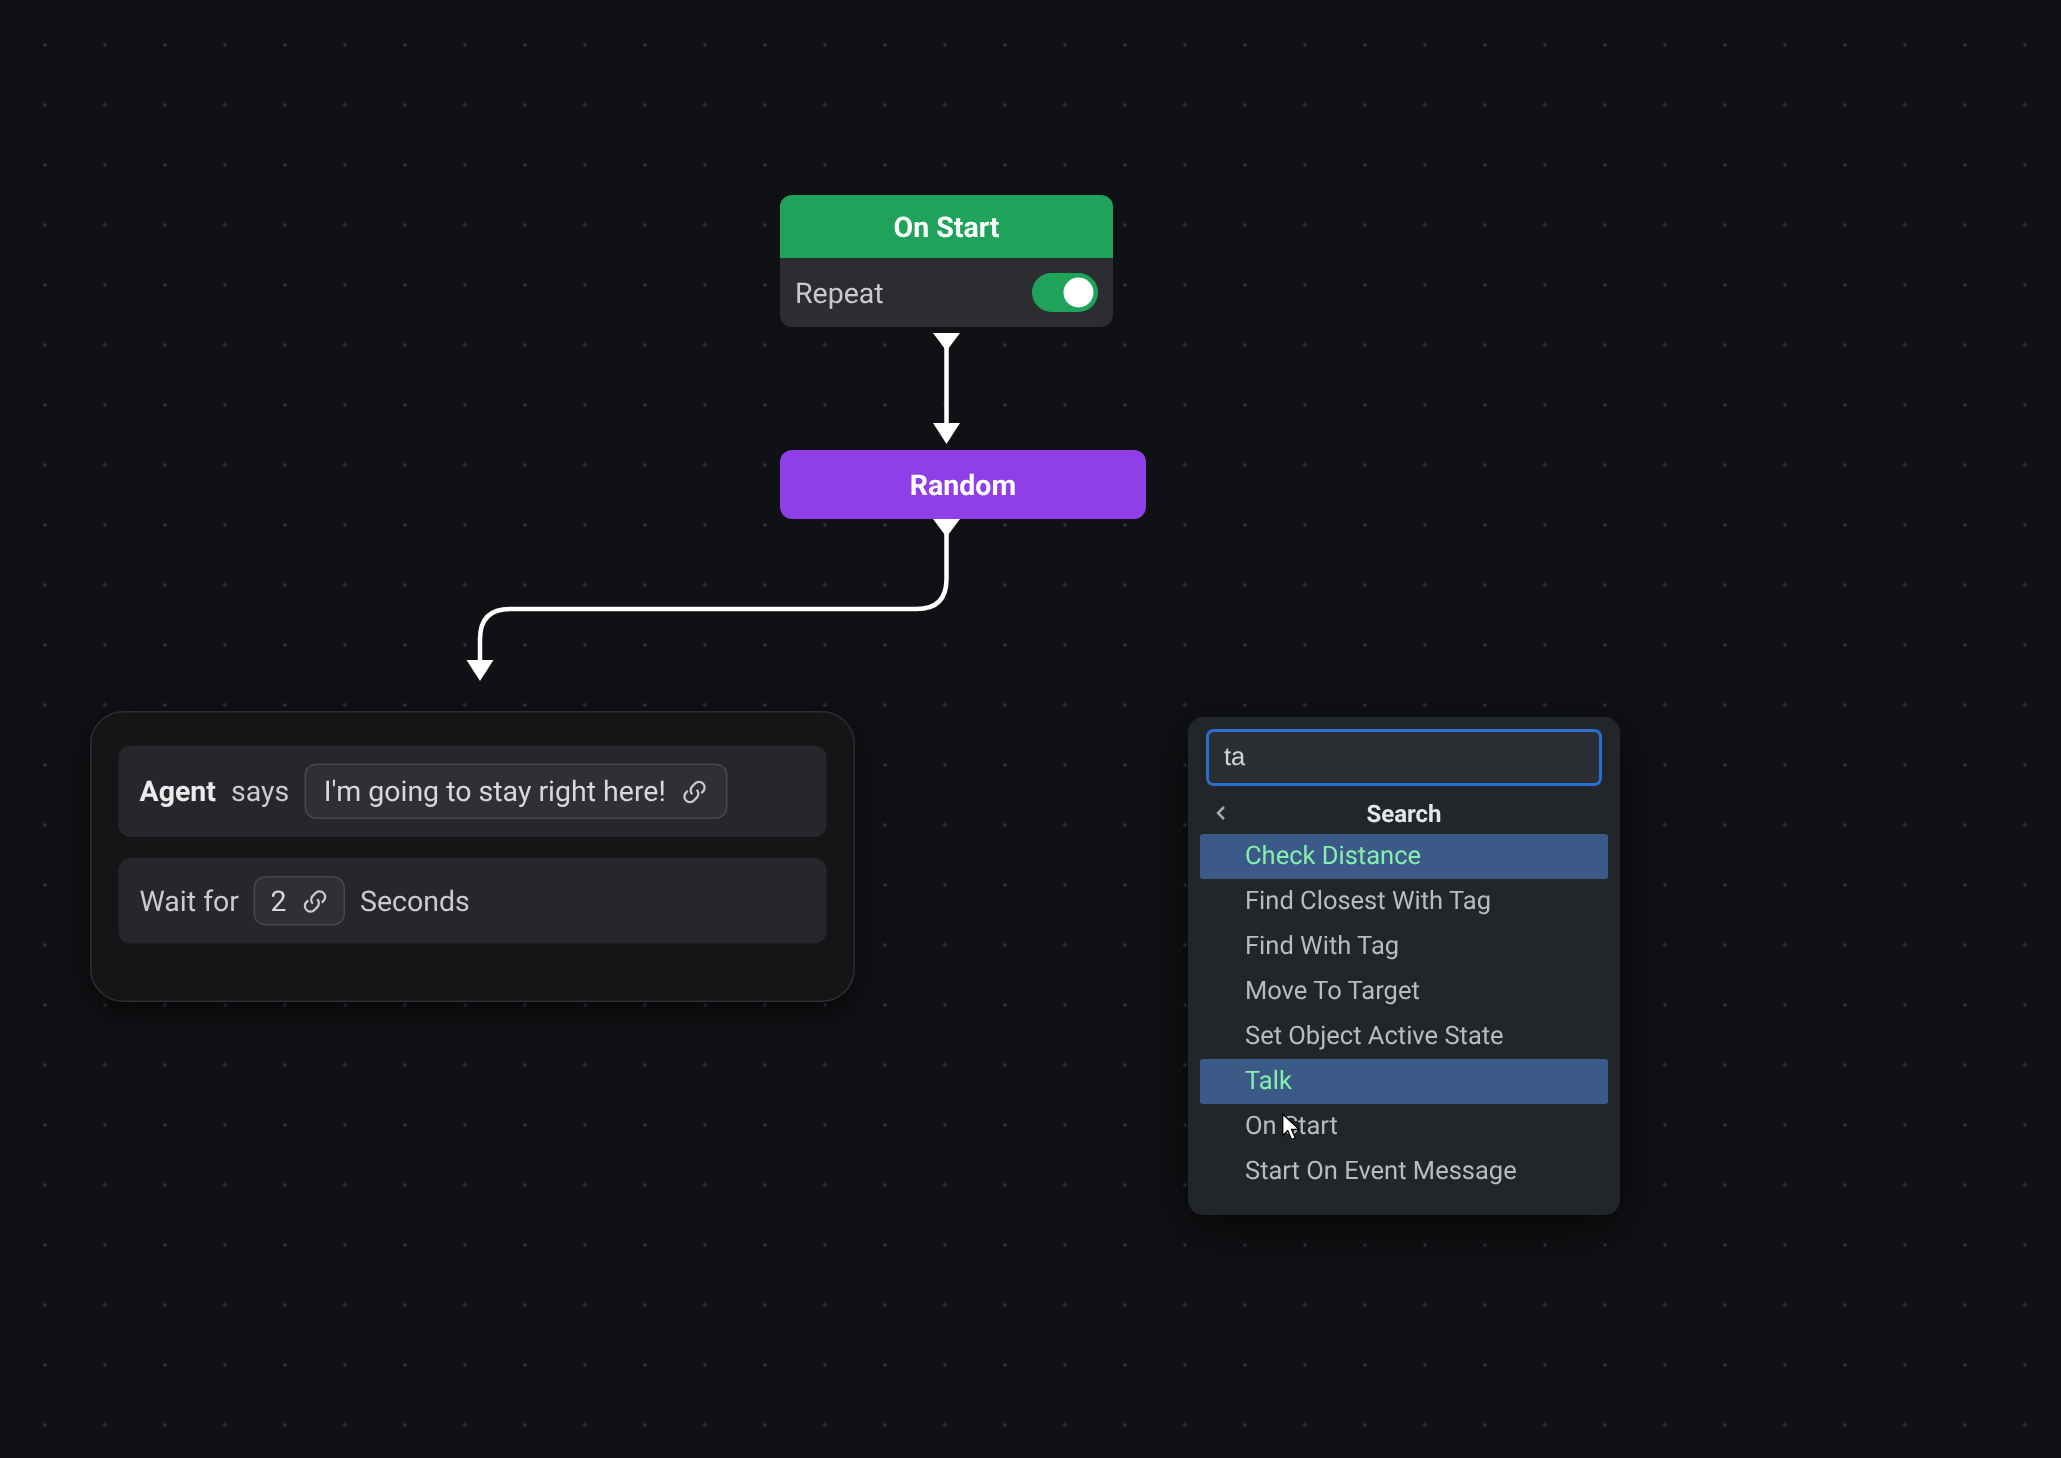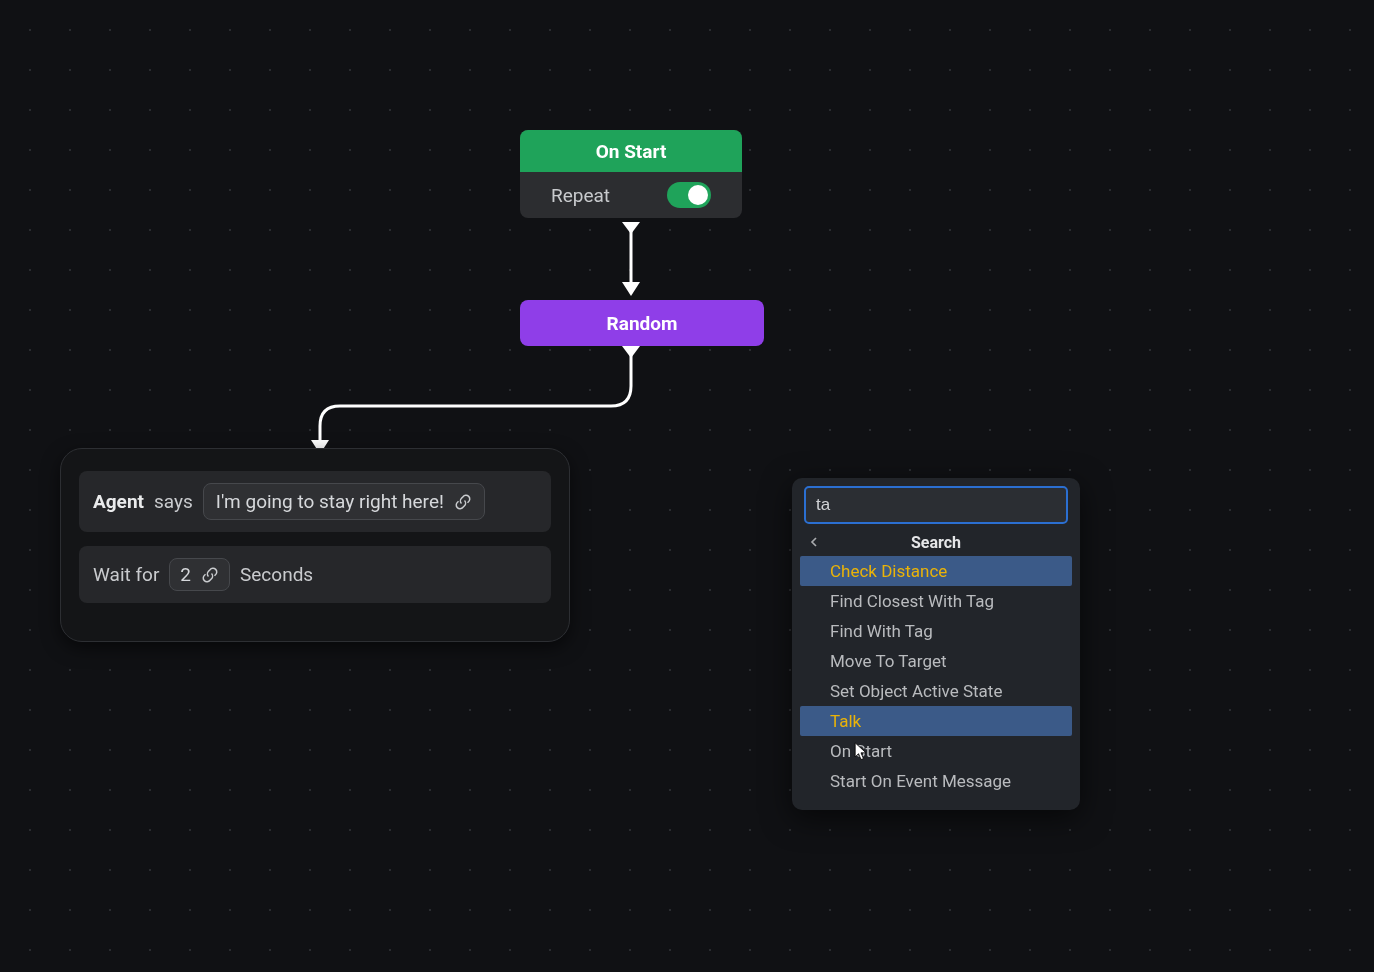--- a/index.html
+++ b/index.html
@@ -29,21 +29,21 @@
     background: #2c2d30;
   }
   .node-header {
     height: 42px;
     display: flex; align-items: center; justify-content: center;
     font-weight: 700; font-size: 19px; color: #fff;
   }
   .hdr-green { background: #1fa35a; }
   .node-row {
     display: flex; align-items: center; justify-content: space-between;
-    padding: 10px 31px;
+    padding: 10px 10px;
     color: #c8cacd; font-size: 19px; gap: 36px;
   }
   .toggle {
     width: 44px; height: 26px; border-radius: 13px;
     background: #1fa35a; position: relative;
   }
   .toggle::after {
     content: ""; position: absolute;
     width: 20px; height: 20px; border-radius: 50%;
     background: #fff; top: 3px; right: 3px;
@@ -51,21 +51,21 @@
 
   .node-random {
     left: 520px; top: 300px; width: 244px; height: 46px;
     background: #8f3ee8;
     display:flex; align-items:center; justify-content:center;
     color:#fff; font-weight:700; font-size:19px;
   }
 
   .action-card {
     position:absolute;
-    left: 60px; top: 448px;
+    left: 60px; top: 474px;
     width: 510px;
     background: #141517;
     border: 1px solid #2d2f33;
     border-radius: 22px;
     padding: 22px 18px;
     box-shadow: 0 6px 18px rgba(0,0,0,0.55);
   }
   .action-row {
     background: #26272a;
     border-radius: 8px;
@@ -132,21 +132,21 @@
     text-align:center;
   }
   .popup-list { display:flex; flex-direction:column; }
   .popup-item {
     padding:5px 30px;
     font-size:17px;
     color:#b9bbbe;
     cursor:default;
     border-radius:2px;
   }
-  .popup-item.hl { background:#3b5a88; color:#eab308; }
+  .popup-item.hl { background:#3b5a88; color:#86efac; }
 
   .cursor {
     position:absolute;
     left: 854px; top: 742px;
     width:14px; height:20px;
     pointer-events:none;
   }
 </style>
 </head>
 <body>

